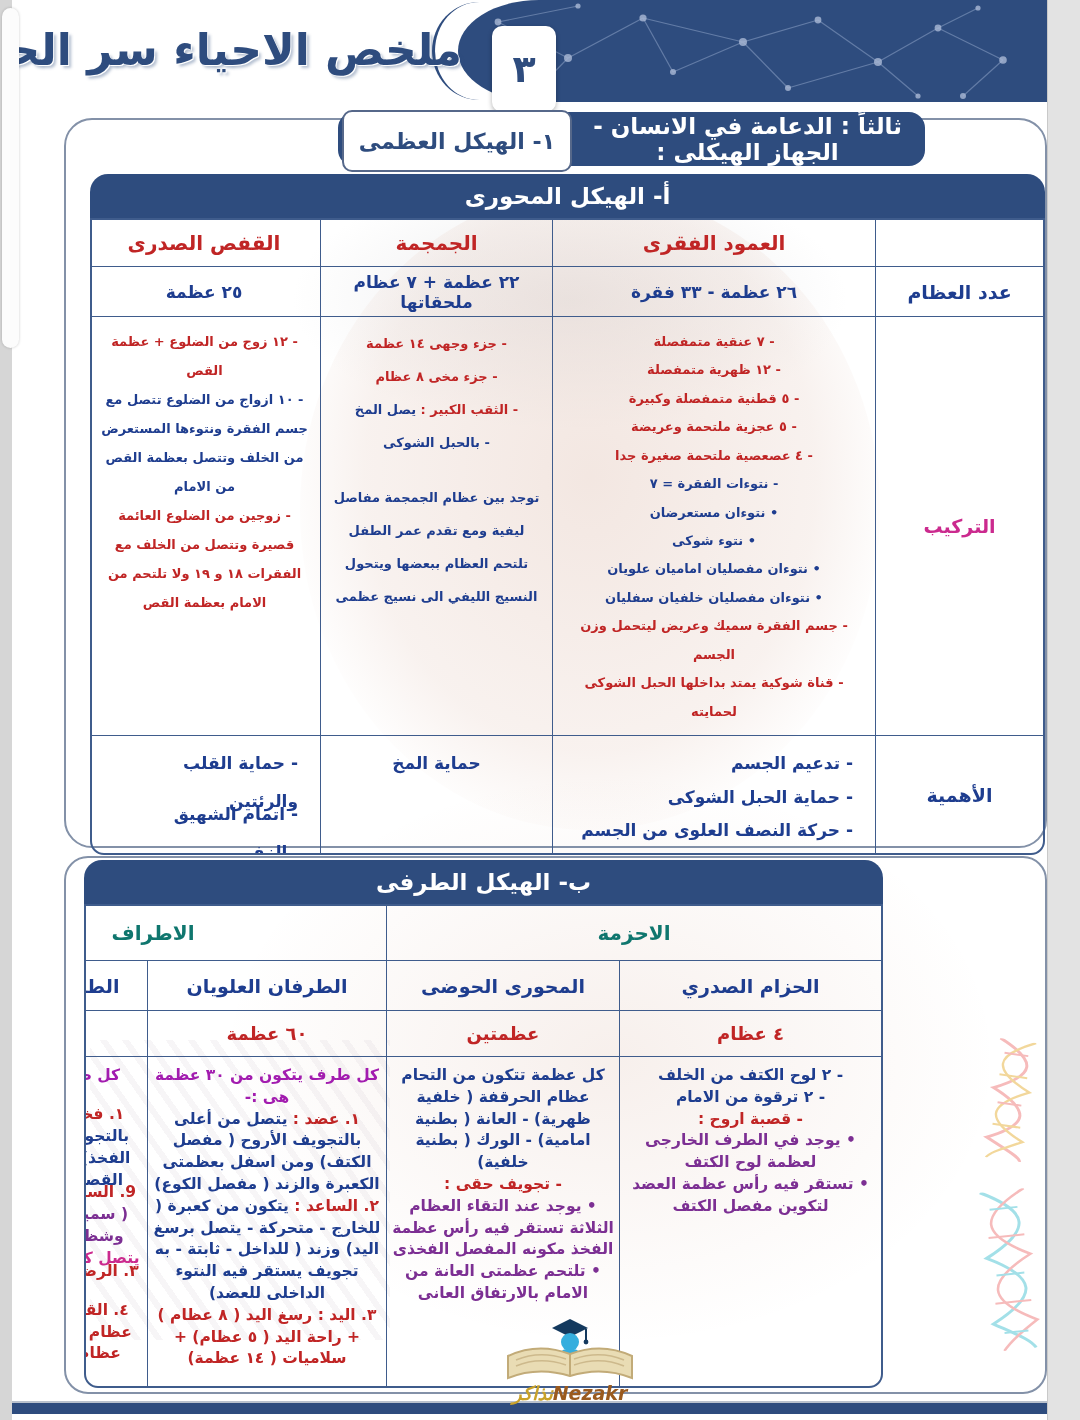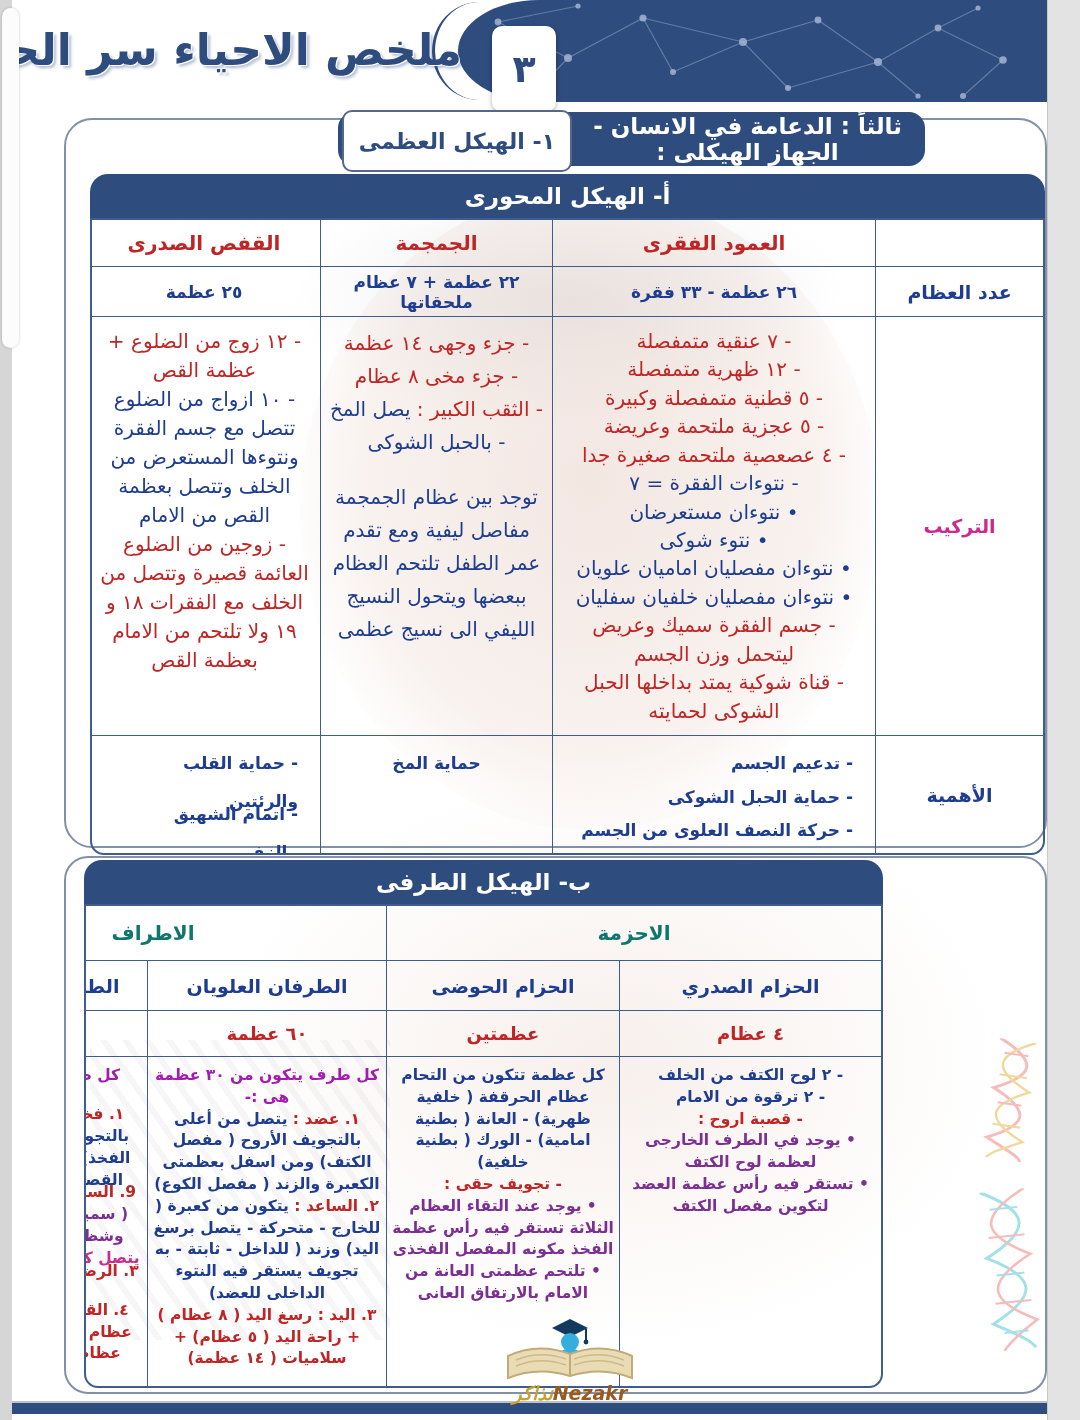--- a/index.html
+++ b/index.html
@@ -67,21 +67,21 @@
     display:flex; flex-direction:column; align-items:center; justify-content:center;text-align:center; }
   .r1 { border-top:none; } .lastcol { border-left:none; }
   .rh { color:#1e3d8f; font-size:19px; font-weight:bold; }
   .rh.mag { color:#cb2a8e; }
   .cname { color:#c02525; font-size:20px; font-weight:bold; }
   .cval { color:#1e3d8f; font-size:17px; font-weight:bold; }
   .ccount { color:#c02525; font-size:18px; font-weight:bold; }
   .chead { color:#1e3d8f; font-size:19px; font-weight:bold; }
   .cgroup { color:#0f766e; font-size:20px; font-weight:bold; }
   .bodyc { justify-content:flex-start; align-items:stretch; padding:10px 8px;
-    font-size:20px; line-height:29px; font-weight:normal; }
+    font-size:13px; line-height:29px; font-weight:bold; }
   .bodyc.skull { line-height:33px; }
   .imp { justify-content:flex-start; align-items:stretch; padding:8px 22px;
     font-size:17px; line-height:38px; font-weight:bold; color:#1e3d8f; text-align:center;}
   .imp.alr { text-align:right; }
   .bdet { justify-content:flex-start; align-items:stretch; padding:8px 5px;
     font-size:15.5px; line-height:21.8px; font-weight:bold; text-align:center;}
   .ln { min-height:1em; }
   .ln.gap { height:22px; }
   .red { color:#c02525; } .blu { color:#1e3d8f; } .mag { color:#cb2a8e; }
   .pur { color:#7c2f93; } .grn { color:#a21caf; }
@@ -223,21 +223,21 @@
   </div>
 </div>
 
 <div class="tbl tblB">
   <div class="tbanner">ب- الهيكل الطرفى</div>
   <div class="grid gB">
     <div class="cell r1 cgroup" style="grid-column:span 2">الاحزمة</div>
     <div class="cell r1 cgroup lastcol" style="grid-column:span 2">الاطراف</div>
 
     <div class="cell chead">الحزام الصدري</div>
-    <div class="cell chead">الحزام الحوضى</div>
+    <div class="cell chead">المحورى الحوضى</div>
     <div class="cell chead">الطرفان العلويان</div>
     <div class="cell chead lastcol">الطرفان السفليان</div>
 
     <div class="cell ccount">٤ عظام</div>
     <div class="cell ccount">عظمتين</div>
     <div class="cell ccount">٦٠ عظمة</div>
     <div class="cell ccount lastcol">٦٠ عظمة</div>
 
     <div class="cell bdet">
         <div class="ln blu">- ٢ لوح الكتف من الخلف</div>

